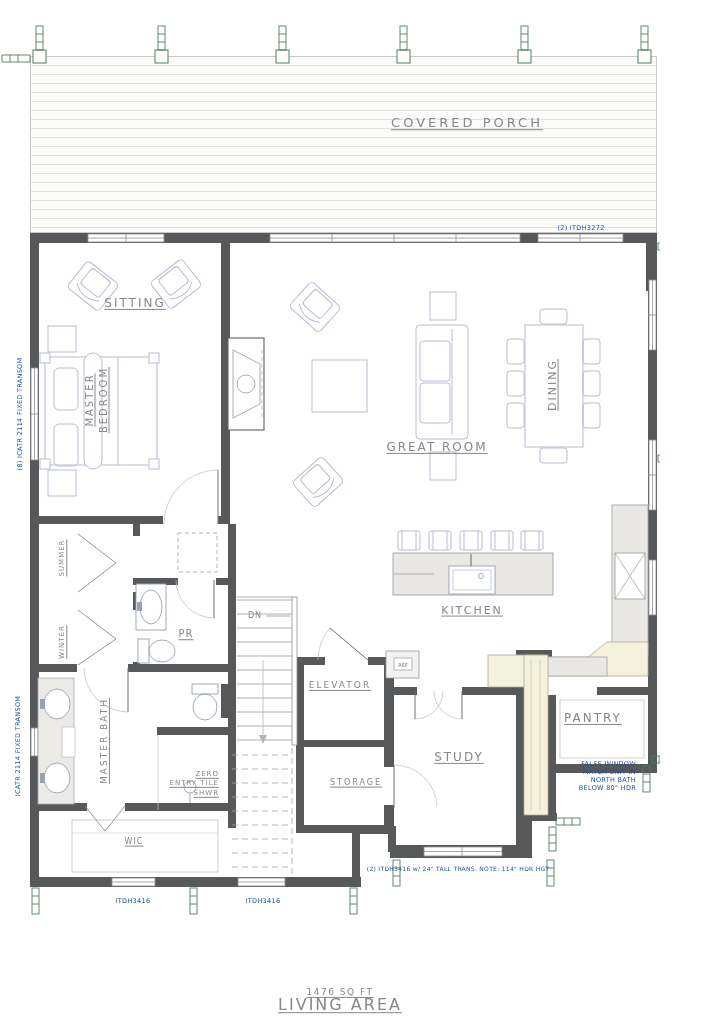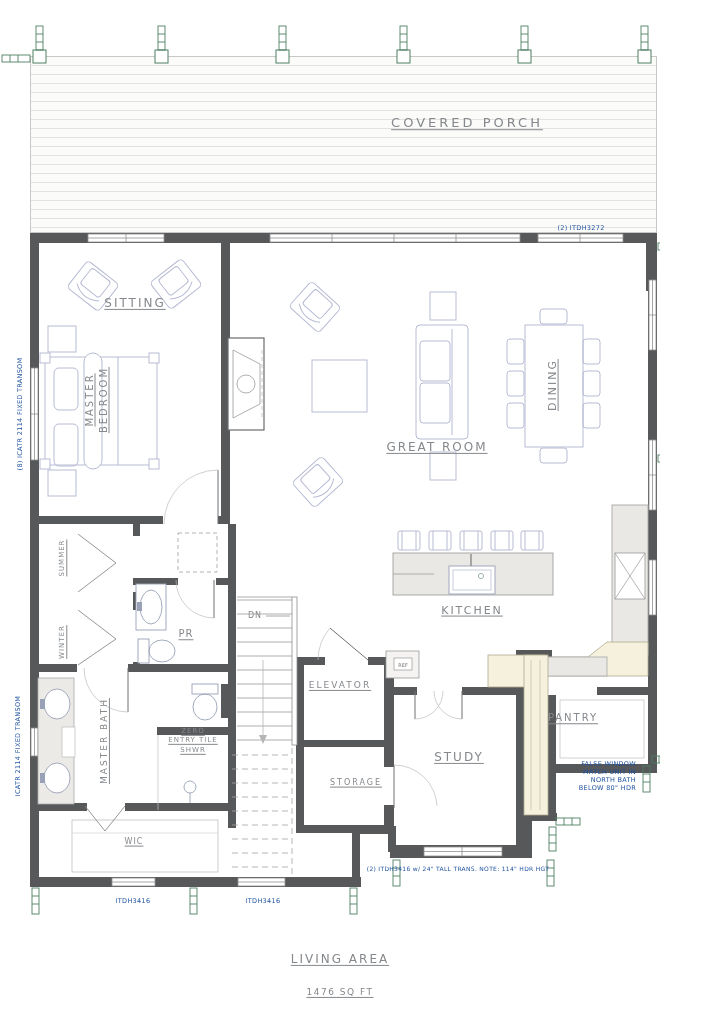--- a/index.html
+++ b/index.html
@@ -462,35 +462,35 @@
   <div class="lbl" style="left:467px;top:123px;font-size:13px;letter-spacing:3px;">COVERED PORCH</div>
   <div class="lbl" style="left:135px;top:303px;font-size:12px;text-align:center;">SITTING</div>
   <div class="lbl rot wrap" style="left:96px;top:400px;font-size:10px;width:84px;">MASTER BEDROOM</div>
   <div class="lbl" style="left:437px;top:447px;font-size:12px;">GREAT ROOM</div>
   <div class="lbl rot" style="left:553px;top:385px;font-size:11px;">DINING</div>
   <div class="lbl" style="left:472px;top:611px;font-size:11px;">KITCHEN</div>
   <div class="lbl" style="left:186px;top:634px;font-size:10px;letter-spacing:1px;">PR</div>
   <div class="lbl rot" style="left:63px;top:558px;font-size:7px;letter-spacing:1px;">SUMMER</div>
   <div class="lbl rot" style="left:63px;top:642px;font-size:7px;letter-spacing:1px;">WINTER</div>
   <div class="lbl rot" style="left:104px;top:741px;font-size:9px;">MASTER BATH</div>
-  <div class="lbl wrap" style="left:193px;top:741px;font-size:7px;width:52px;letter-spacing:1px;">ZERO ENTRY TILE SHWR</div>
+  <div class="lbl wrap" style="left:193px;top:784px;font-size:7px;width:52px;letter-spacing:1px;text-align:right;">ZERO ENTRY TILE SHWR</div>
   <div class="lbl" style="left:340px;top:685px;font-size:9px;">ELEVATOR</div>
   <div class="lbl" style="left:340px;top:783px;font-size:8px;margin-left:16px;">STORAGE</div>
   <div class="lbl" style="left:459px;top:757px;font-size:12px;">STUDY</div>
-  <div class="lbl" style="left:573px;top:718px;font-size:10px;">PANTRY</div>
+  <div class="lbl" style="left:593px;top:718px;font-size:12px;">PANTRY</div>
   <div class="lbl" style="left:134px;top:842px;font-size:8px;letter-spacing:1px;text-align:right;">WIC</div>
   <div class="lbl nound" style="left:255px;top:616px;font-size:8px;letter-spacing:1px;">DN</div>
   <div class="lbl nound" style="left:403px;top:665px;font-size:5px;letter-spacing:0;color:#777;">REF</div>
 
   <div class="ann" style="left:581px;top:228px;">(2) ITDH3272</div>
   <div class="ann rot" style="left:664px;top:308px;">(2) ITDH3272</div>
   <div class="ann rot" style="left:664px;top:453px;">(2) ITDH3272</div>
   <div class="ann rot" style="left:20px;top:414px;">(8) ICATR 2114 FIXED TRANSOM</div>
   <div class="ann rot" style="left:18px;top:746px;">ICATR 2114 FIXED TRANSOM</div>
   <div class="ann" style="left:133px;top:901px;">ITDH3416</div>
   <div class="ann" style="left:263px;top:901px;">ITDH3416</div>
   <div class="ann" style="left:458px;top:869px;font-size:6px;">(2) ITDH3416 w/ 24" TALL TRANS. NOTE: 114" HDR HGT</div>
   <div class="ann block" style="left:572px;top:760px;width:64px;">FALSE WINDOW MATCH UNIT IN NORTH BATH BELOW 80" HDR</div>
 
-  <div class="lbl" style="left:340px;top:959px;font-size:12px;">LIVING AREA</div>
+  <div class="lbl" style="left:340px;top:1005px;font-size:16px;">LIVING AREA</div>
   <div class="lbl" style="left:340px;top:992px;font-size:9px;letter-spacing:1.5px;">1476 SQ FT</div>
 
 </div>
 
 </body></html>

